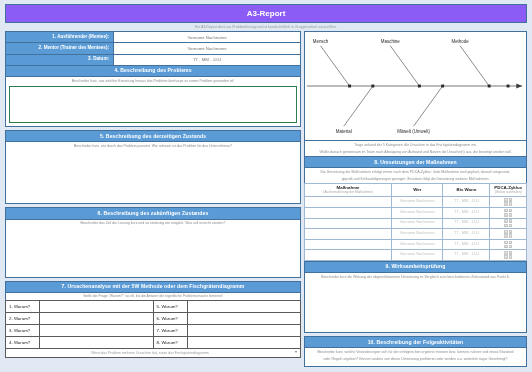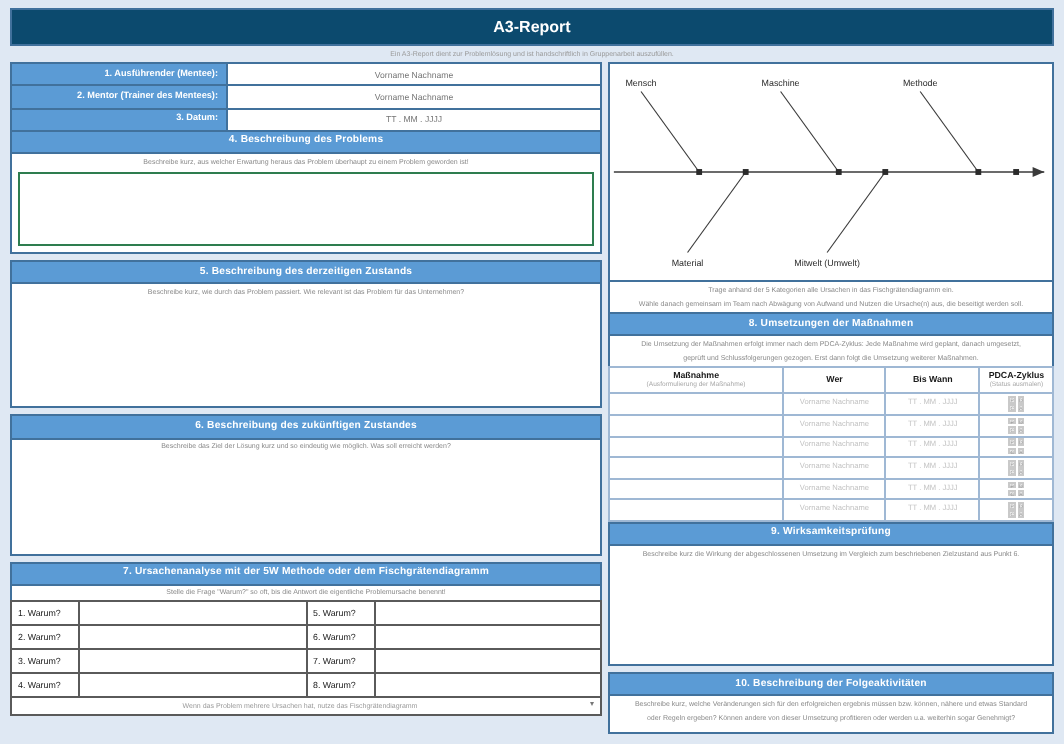--- a/index.html
+++ b/index.html
@@ -24,21 +24,21 @@
   
   .bar{
     background:#5b9bd5;color:#ffffff;
     font-size:5.1px;font-weight:bold;letter-spacing:.1px;
     text-align:center;line-height:1;
     padding:2.6px 2px;
     border:1px solid #41719c;
     box-sizing:border-box;
   }
   .title-bar{
-    background:#0c4a6e;color:#ffffff;
+    background:#8b5cf6;color:#ffffff;
     border:1px solid #41719c;
     font-size:8px;font-weight:bold;
     text-align:center;line-height:1;
     padding:4.5px 2px;
     box-sizing:border-box;
     margin-bottom:1px;
   }
   .hint{
     font-size:3.5px;color:#8a8a8a;text-align:center;
     line-height:1.25;padding:1.5px 6px;

